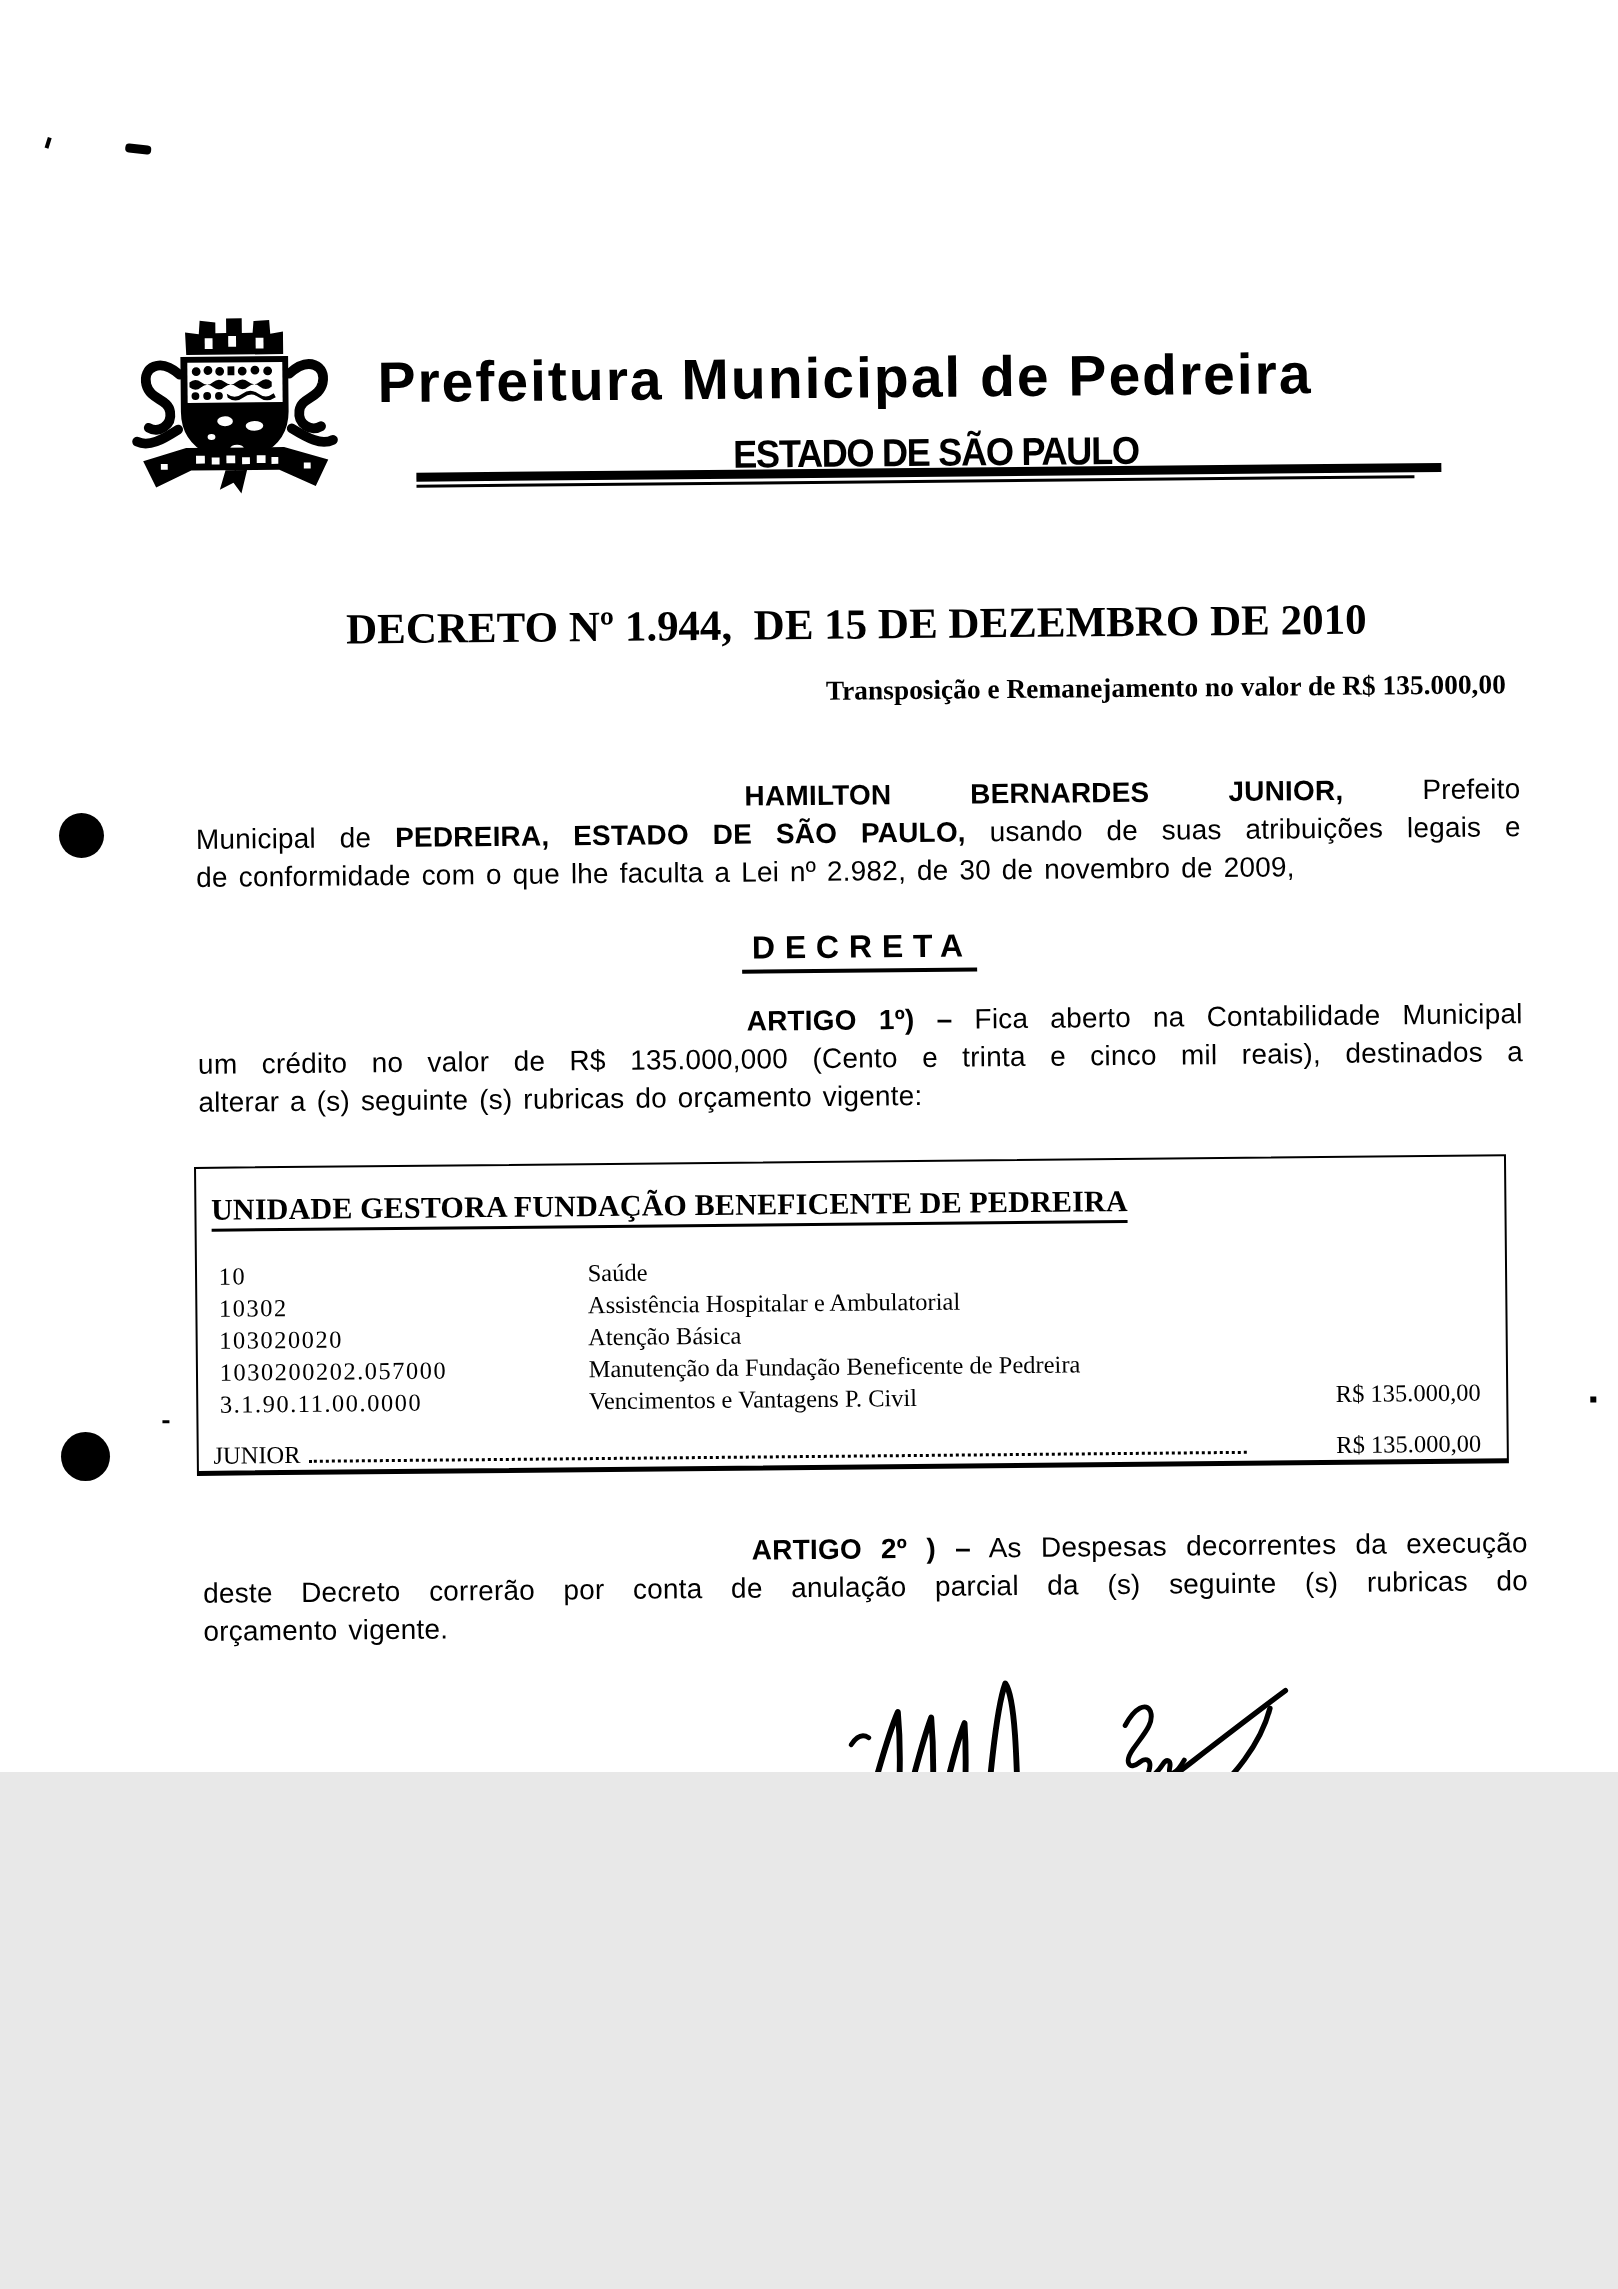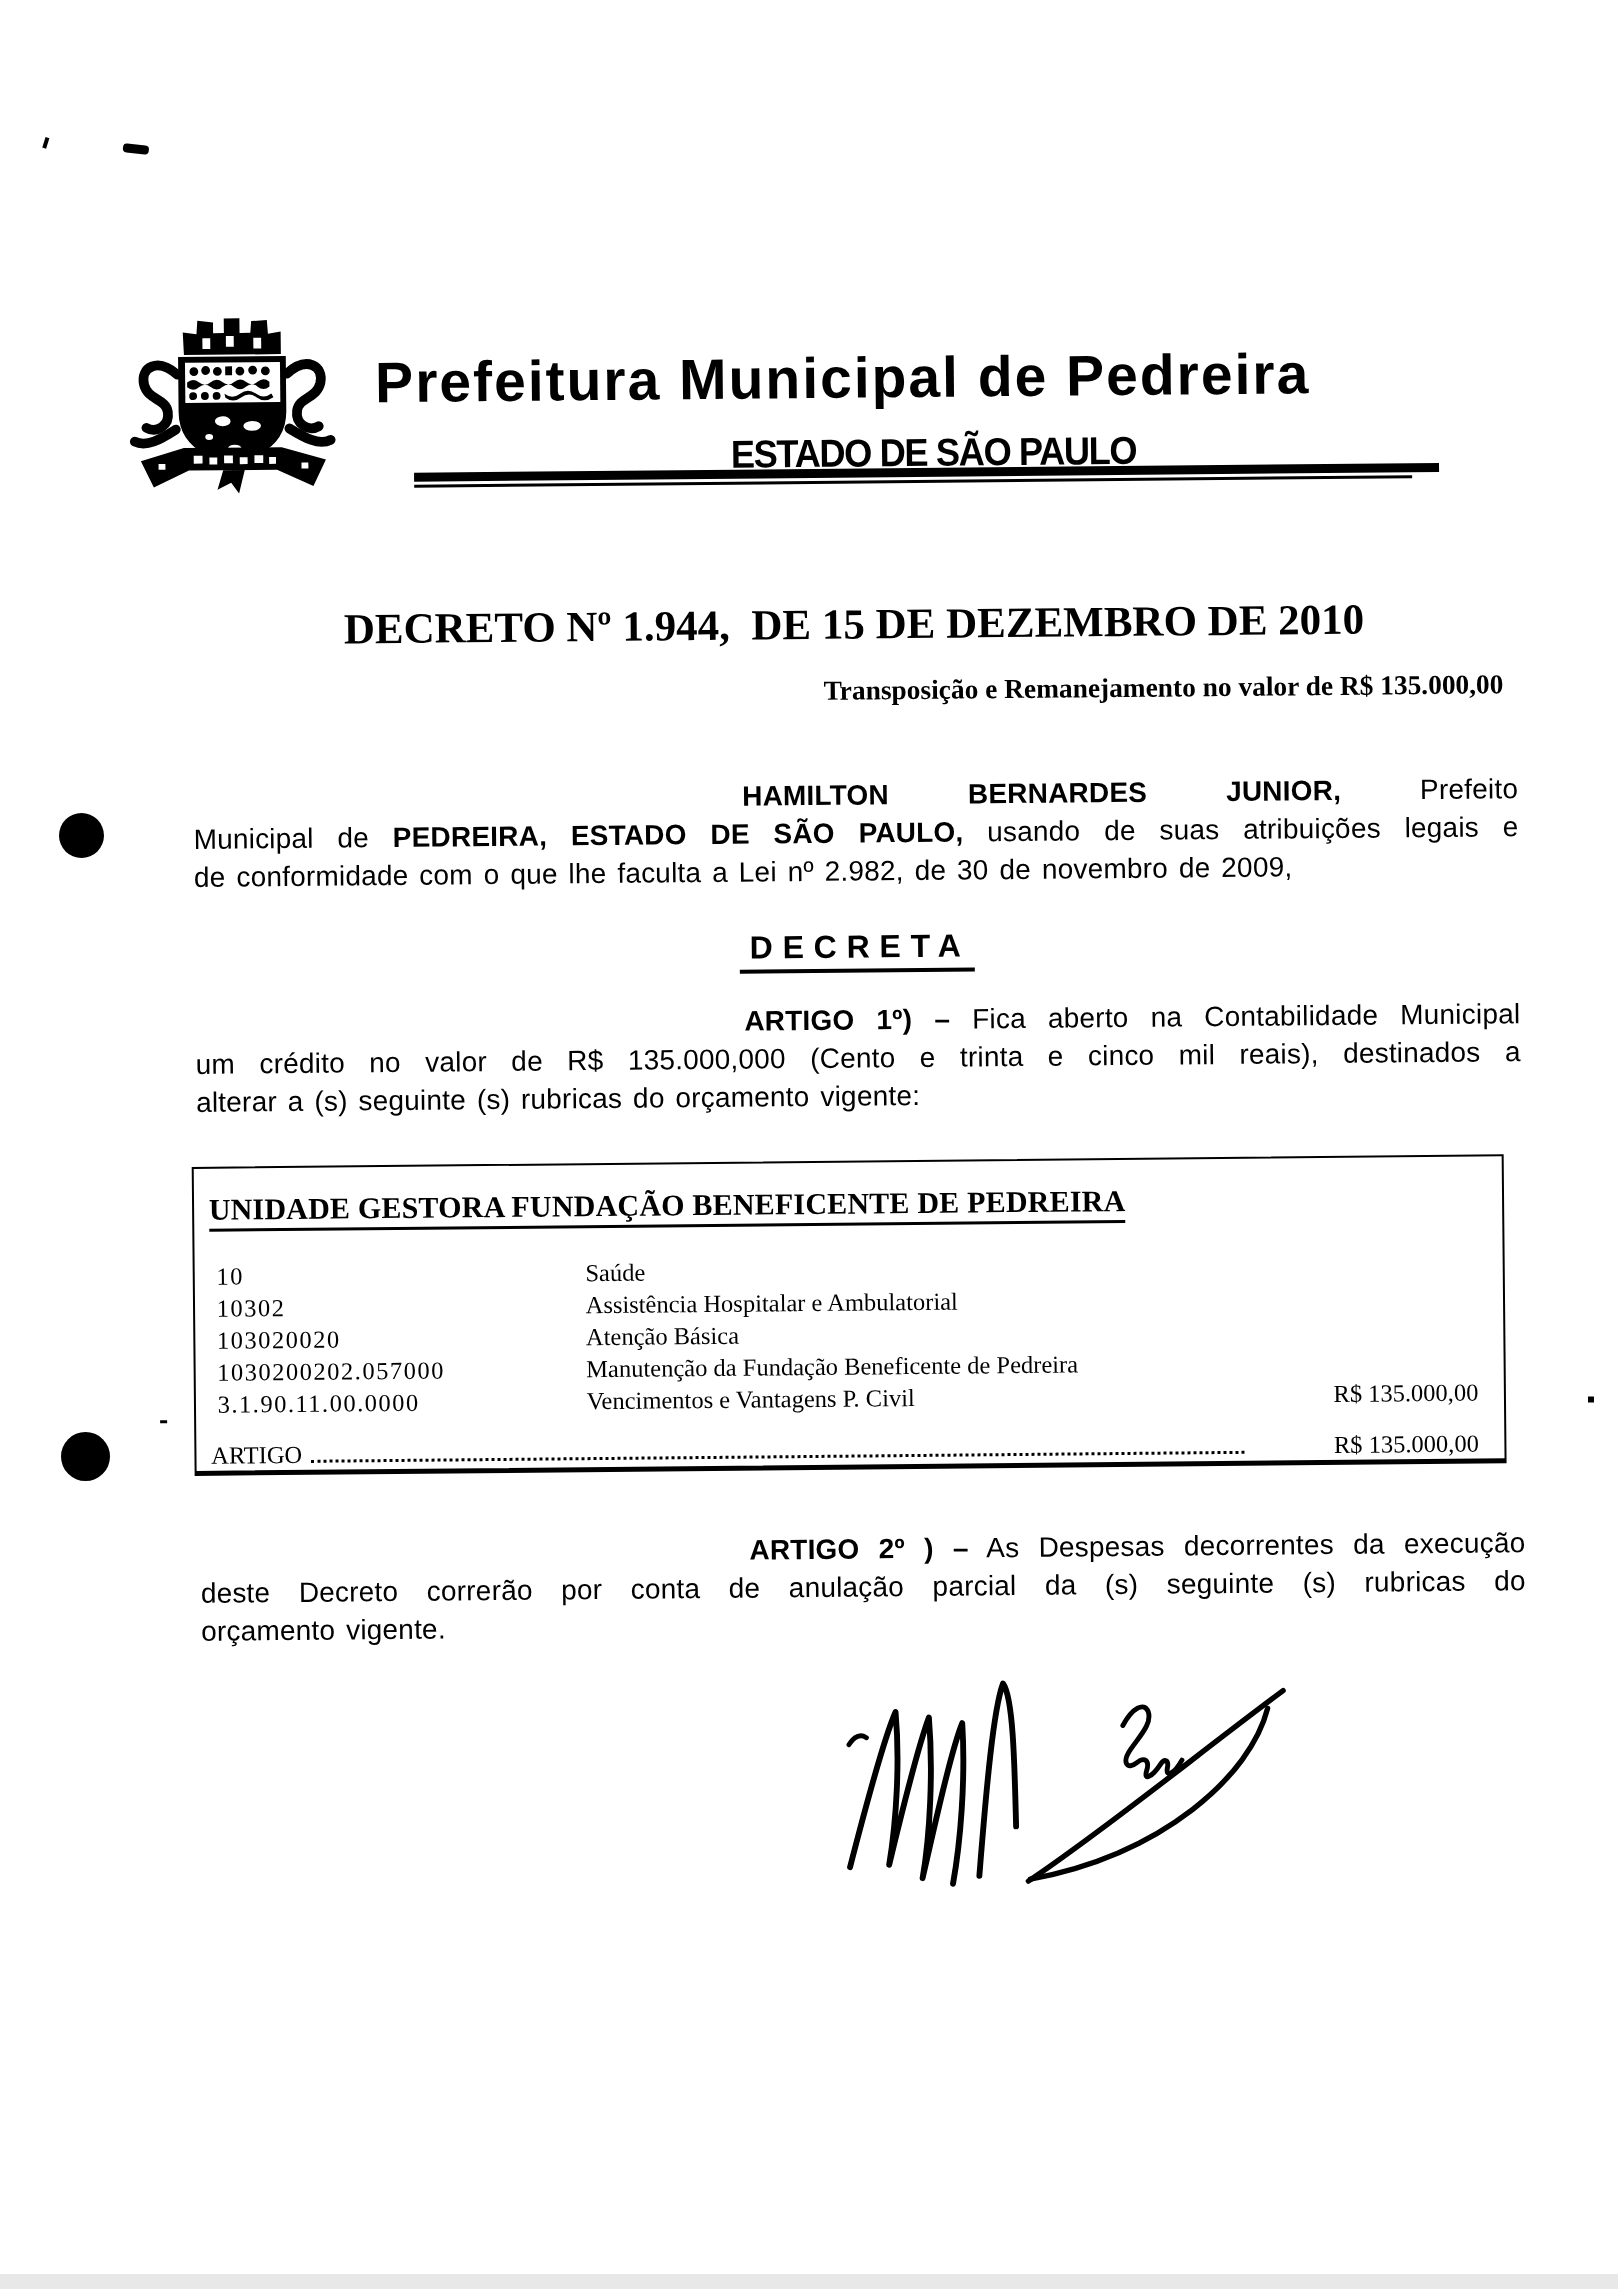--- a/index.html
+++ b/index.html
@@ -1,16 +1,16 @@
 <!DOCTYPE html>
 <html><head>
 <meta charset="utf-8">
 <style>
   html,body{margin:0;padding:0;background:#e8e8e8;}
-  #page{position:relative;width:1618px;height:2274px;background:#ffffff;overflow:hidden;
+  #page{position:relative;width:1618px;height:1772px;background:#ffffff;overflow:hidden;
         font-family:"Liberation Sans",sans-serif;color:#000;}
   .sheet{position:absolute;left:0;top:0;width:100%;height:100%;
          transform:rotate(-0.55deg);transform-origin:50% 48%;}
   .abs{position:absolute;}
   .serif{font-family:"Liberation Serif",serif;}
 
   
   .org-name{left:382px;top:345px;font-size:57px;font-weight:bold;letter-spacing:2px;white-space:nowrap;}
   .org-state{left:737px;top:432px;font-size:39px;font-weight:bold;letter-spacing:-1.5px;
              transform:scaleX(.93);transform-origin:left top;white-space:nowrap;}
@@ -168,21 +168,21 @@
             <span class="desc">Manutenção da Fundação Beneficente de Pedreira</span>
             <span class="val"></span>
           </div>
           <div class="brow">
             <span class="code">3.1.90.11.00.0000</span>
             <span class="desc">Vencimentos e Vantagens P. Civil</span>
             <span class="val">R$  135.000,00</span>
           </div>
         </div>
       <div class="total serif">
-        <span>ARTIGO</span>
+        <span>JUNIOR</span>
         <span class="leader"></span>
         <span class="tval">R$  135.000,00</span>
       </div>
     </div>
 
     <div class="abs column para" style="top:1531px">
         <div class="line jfy ind"><b>ARTIGO 2º ) –</b> As Despesas decorrentes da execução</div>
         <div class="line jfy">deste Decreto correrão por conta de anulação parcial da (s) seguinte (s) rubricas do</div>
         <div class="line">orçamento vigente.</div>
       </div>

